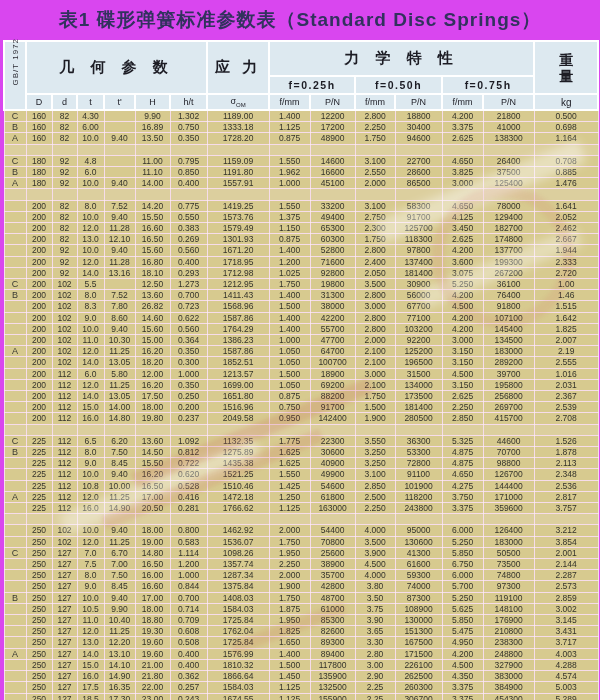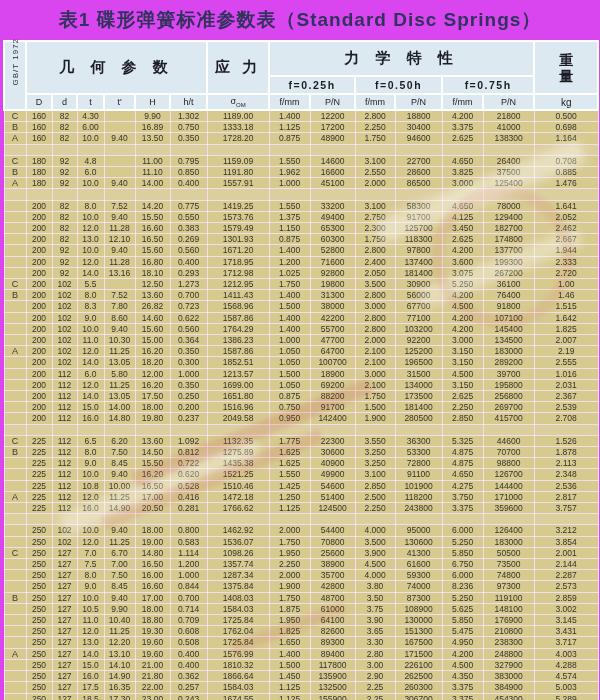--- a/index.html
+++ b/index.html
@@ -687,38 +687,38 @@
         <tr>
           <td class="letter">A</td>
           <td>225</td>
           <td>112</td>
           <td>12.0</td>
           <td>11.25</td>
           <td>17.00</td>
           <td>0.416</td>
           <td>1472.18</td>
           <td>1.250</td>
-          <td>51400</td>
+          <td>61800</td>
           <td>2.500</td>
           <td>118200</td>
           <td>3.750</td>
           <td>171000</td>
           <td>2.817</td>
         </tr>
         <tr>
           <td class="letter"></td>
           <td>225</td>
           <td>112</td>
           <td>16.0</td>
           <td>14.90</td>
           <td>20.50</td>
           <td>0.281</td>
           <td>1766.62</td>
           <td>1.125</td>
-          <td>124500</td>
+          <td>163000</td>
           <td>2.250</td>
           <td>243800</td>
           <td>3.375</td>
           <td>359600</td>
           <td>3.757</td>
         </tr>
         <tr class="gap">
           <td></td>
           <td></td>
           <td></td>
@@ -826,21 +826,21 @@
           <td>127</td>
           <td>9.0</td>
           <td>8.45</td>
           <td>16.60</td>
           <td>0.844</td>
           <td>1375.84</td>
           <td>1.900</td>
           <td>42800</td>
           <td>3.80</td>
           <td>74000</td>
-          <td>8.236</td>
+          <td>5.700</td>
           <td>97300</td>
           <td>2.573</td>
         </tr>
         <tr>
           <td class="letter">B</td>
           <td>250</td>
           <td>127</td>
           <td>10.0</td>
           <td>9.40</td>
           <td>17.00</td>
@@ -874,21 +874,21 @@
         <tr>
           <td class="letter"></td>
           <td>250</td>
           <td>127</td>
           <td>11.0</td>
           <td>10.40</td>
           <td>18.80</td>
           <td>0.709</td>
           <td>1725.84</td>
           <td>1.950</td>
-          <td>64100</td>
+          <td>85300</td>
           <td>3.90</td>
           <td>130000</td>
           <td>5.850</td>
           <td>176900</td>
           <td>3.145</td>
         </tr>
         <tr>
           <td class="letter"></td>
           <td>250</td>
           <td>127</td>

